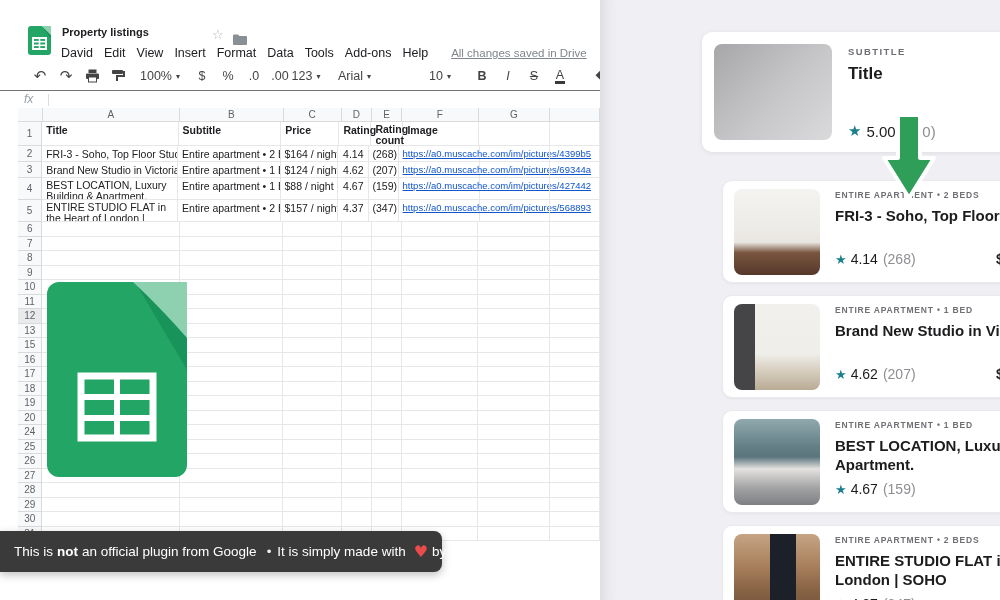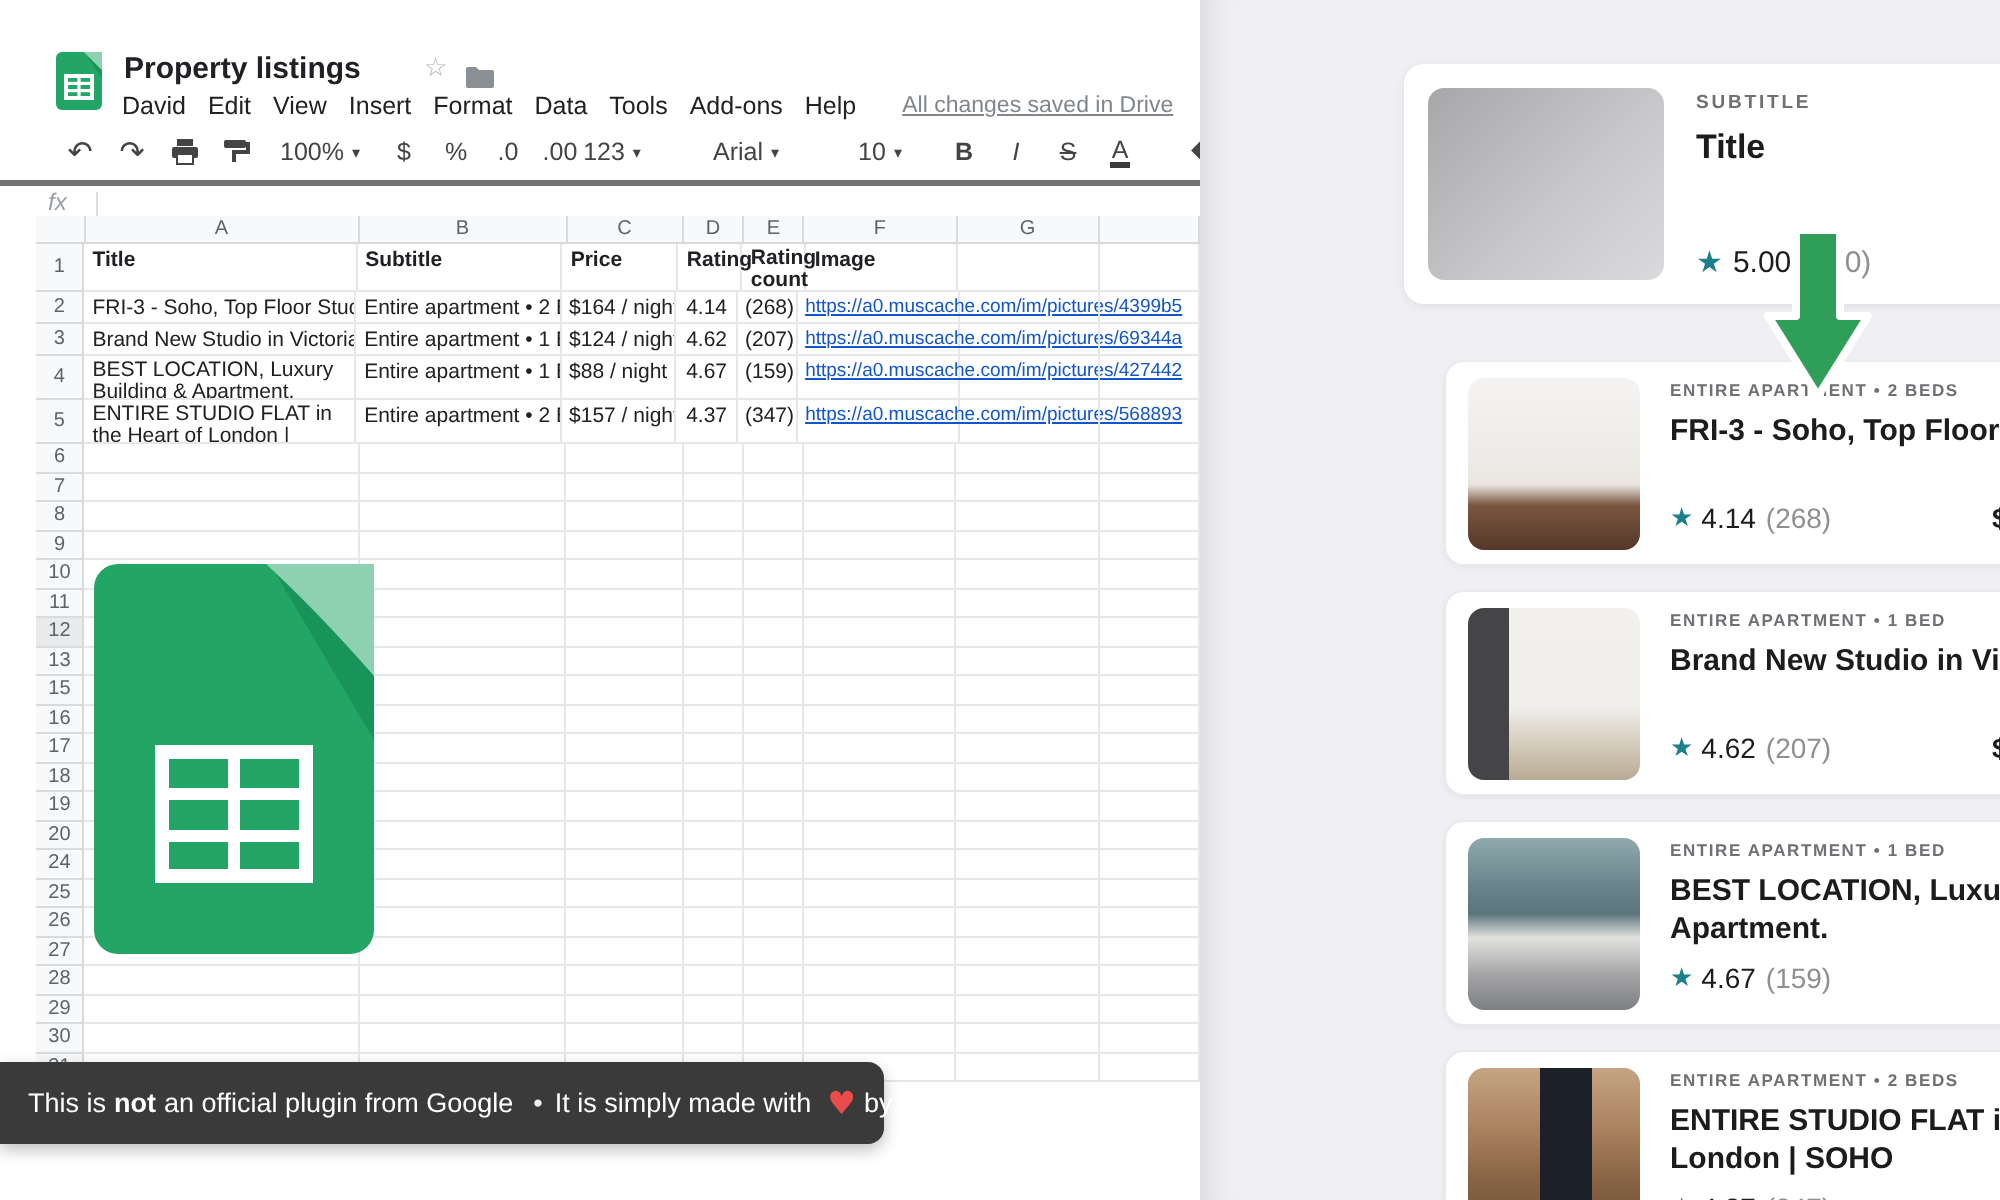--- a/index.html
+++ b/index.html
@@ -4,39 +4,39 @@
 <style>
   html,body{margin:0;padding:0}
   body{width:1000px;height:600px;overflow:hidden;position:relative;
        font-family:"Liberation Sans",sans-serif;background:#fff;}
   .ic{font-family:"DejaVu Sans",sans-serif;}
 
   
   .sheet-side{position:absolute;left:0;top:0;width:600px;height:600px;background:#fff;}
 
   .logo-small{position:absolute;left:28px;top:26px;}
-  .doc-title{position:absolute;left:62px;top:26px;font-size:15px;font-weight:bold;color:#202124;}
+  .doc-title{position:absolute;left:62px;top:26px;font-size:11px;font-weight:bold;color:#202124;}
   .title-star{position:absolute;left:212px;top:27px;font-size:13px;color:#b0b3b8;}
   .title-folder{position:absolute;left:233px;top:31px;}
   .menu-row{position:absolute;left:61px;top:46px;display:flex;align-items:center;gap:11px;
             font-size:12.5px;color:#202124;}
   .menu-item{cursor:default;}
   .save-status{margin-left:12px;font-size:11.5px;color:#80868b;text-decoration:underline;}
 
   .toolbar{position:absolute;left:0;top:63px;width:600px;height:26px;display:flex;
            align-items:center;padding-left:27px;box-sizing:border-box;color:#444;}
   .tb{display:flex;align-items:center;justify-content:center;height:22px;min-width:20px;
       margin:0 3px;font-size:12.5px;color:#444;white-space:nowrap;}
   .divider{width:1px;height:17px;background:#dadce0;margin:0 8px;}
   .caret{font-size:8px;color:#444;margin-left:4px;font-family:"DejaVu Sans",sans-serif;}
   .strike{text-decoration:line-through;}
   .a-color{border-bottom:3px solid #3b3b3b;line-height:12px;padding:0 1px;}
   .muted-ic{opacity:.45}
 
-  .fx-bar{position:absolute;left:0;top:90px;width:600px;height:17px;border-top:3px solid #737373;}
+  .fx-bar{position:absolute;left:0;top:90px;width:600px;height:17px;border-top:1px solid #737373;}
   .fx-label{position:absolute;left:24px;top:1px;font-size:12px;font-style:italic;color:#9aa0a6;}
   .fx-div{position:absolute;left:48px;top:3px;width:1px;height:12px;background:#dadce0;}
 
   
   .grid{position:absolute;left:0;top:108px;width:600px;height:492px;padding-left:18px;
         box-sizing:border-box;overflow:hidden;}
   .grid-row{display:flex;}
   .cell{box-sizing:border-box;border-right:1px solid #e7e7e7;border-bottom:1px solid #e7e7e7;
         font-size:10.5px;color:#202124;padding:2px 0 0 4px;overflow:hidden;white-space:nowrap;}
   .ch,.rn{background:#f8f9fa;border-right:1px solid #d9dadb;border-bottom:1px solid #d9dadb;
@@ -162,21 +162,21 @@
     <span class="divider"></span>
     <span class="tb">$</span>
     <span class="tb">%</span>
     <span class="tb">.0</span>
     <span class="tb">.00</span>
     <span class="tb">
         <span>123</span>
         <span class="caret">▾</span>
       </span>
     <span class="divider"></span>
-    <span class="tb" style="min-width:70px;justify-content:center">
+    <span class="tb" style="min-width:70px;justify-content:flex-start">
         <span>Arial</span>
         <span class="caret">▾</span>
       </span>
     <span class="divider"></span>
     <span class="tb">
         <span>10</span>
         <span class="caret">▾</span>
       </span>
     <span class="divider"></span>
     <span class="tb" style="font-weight:bold">B</span>

